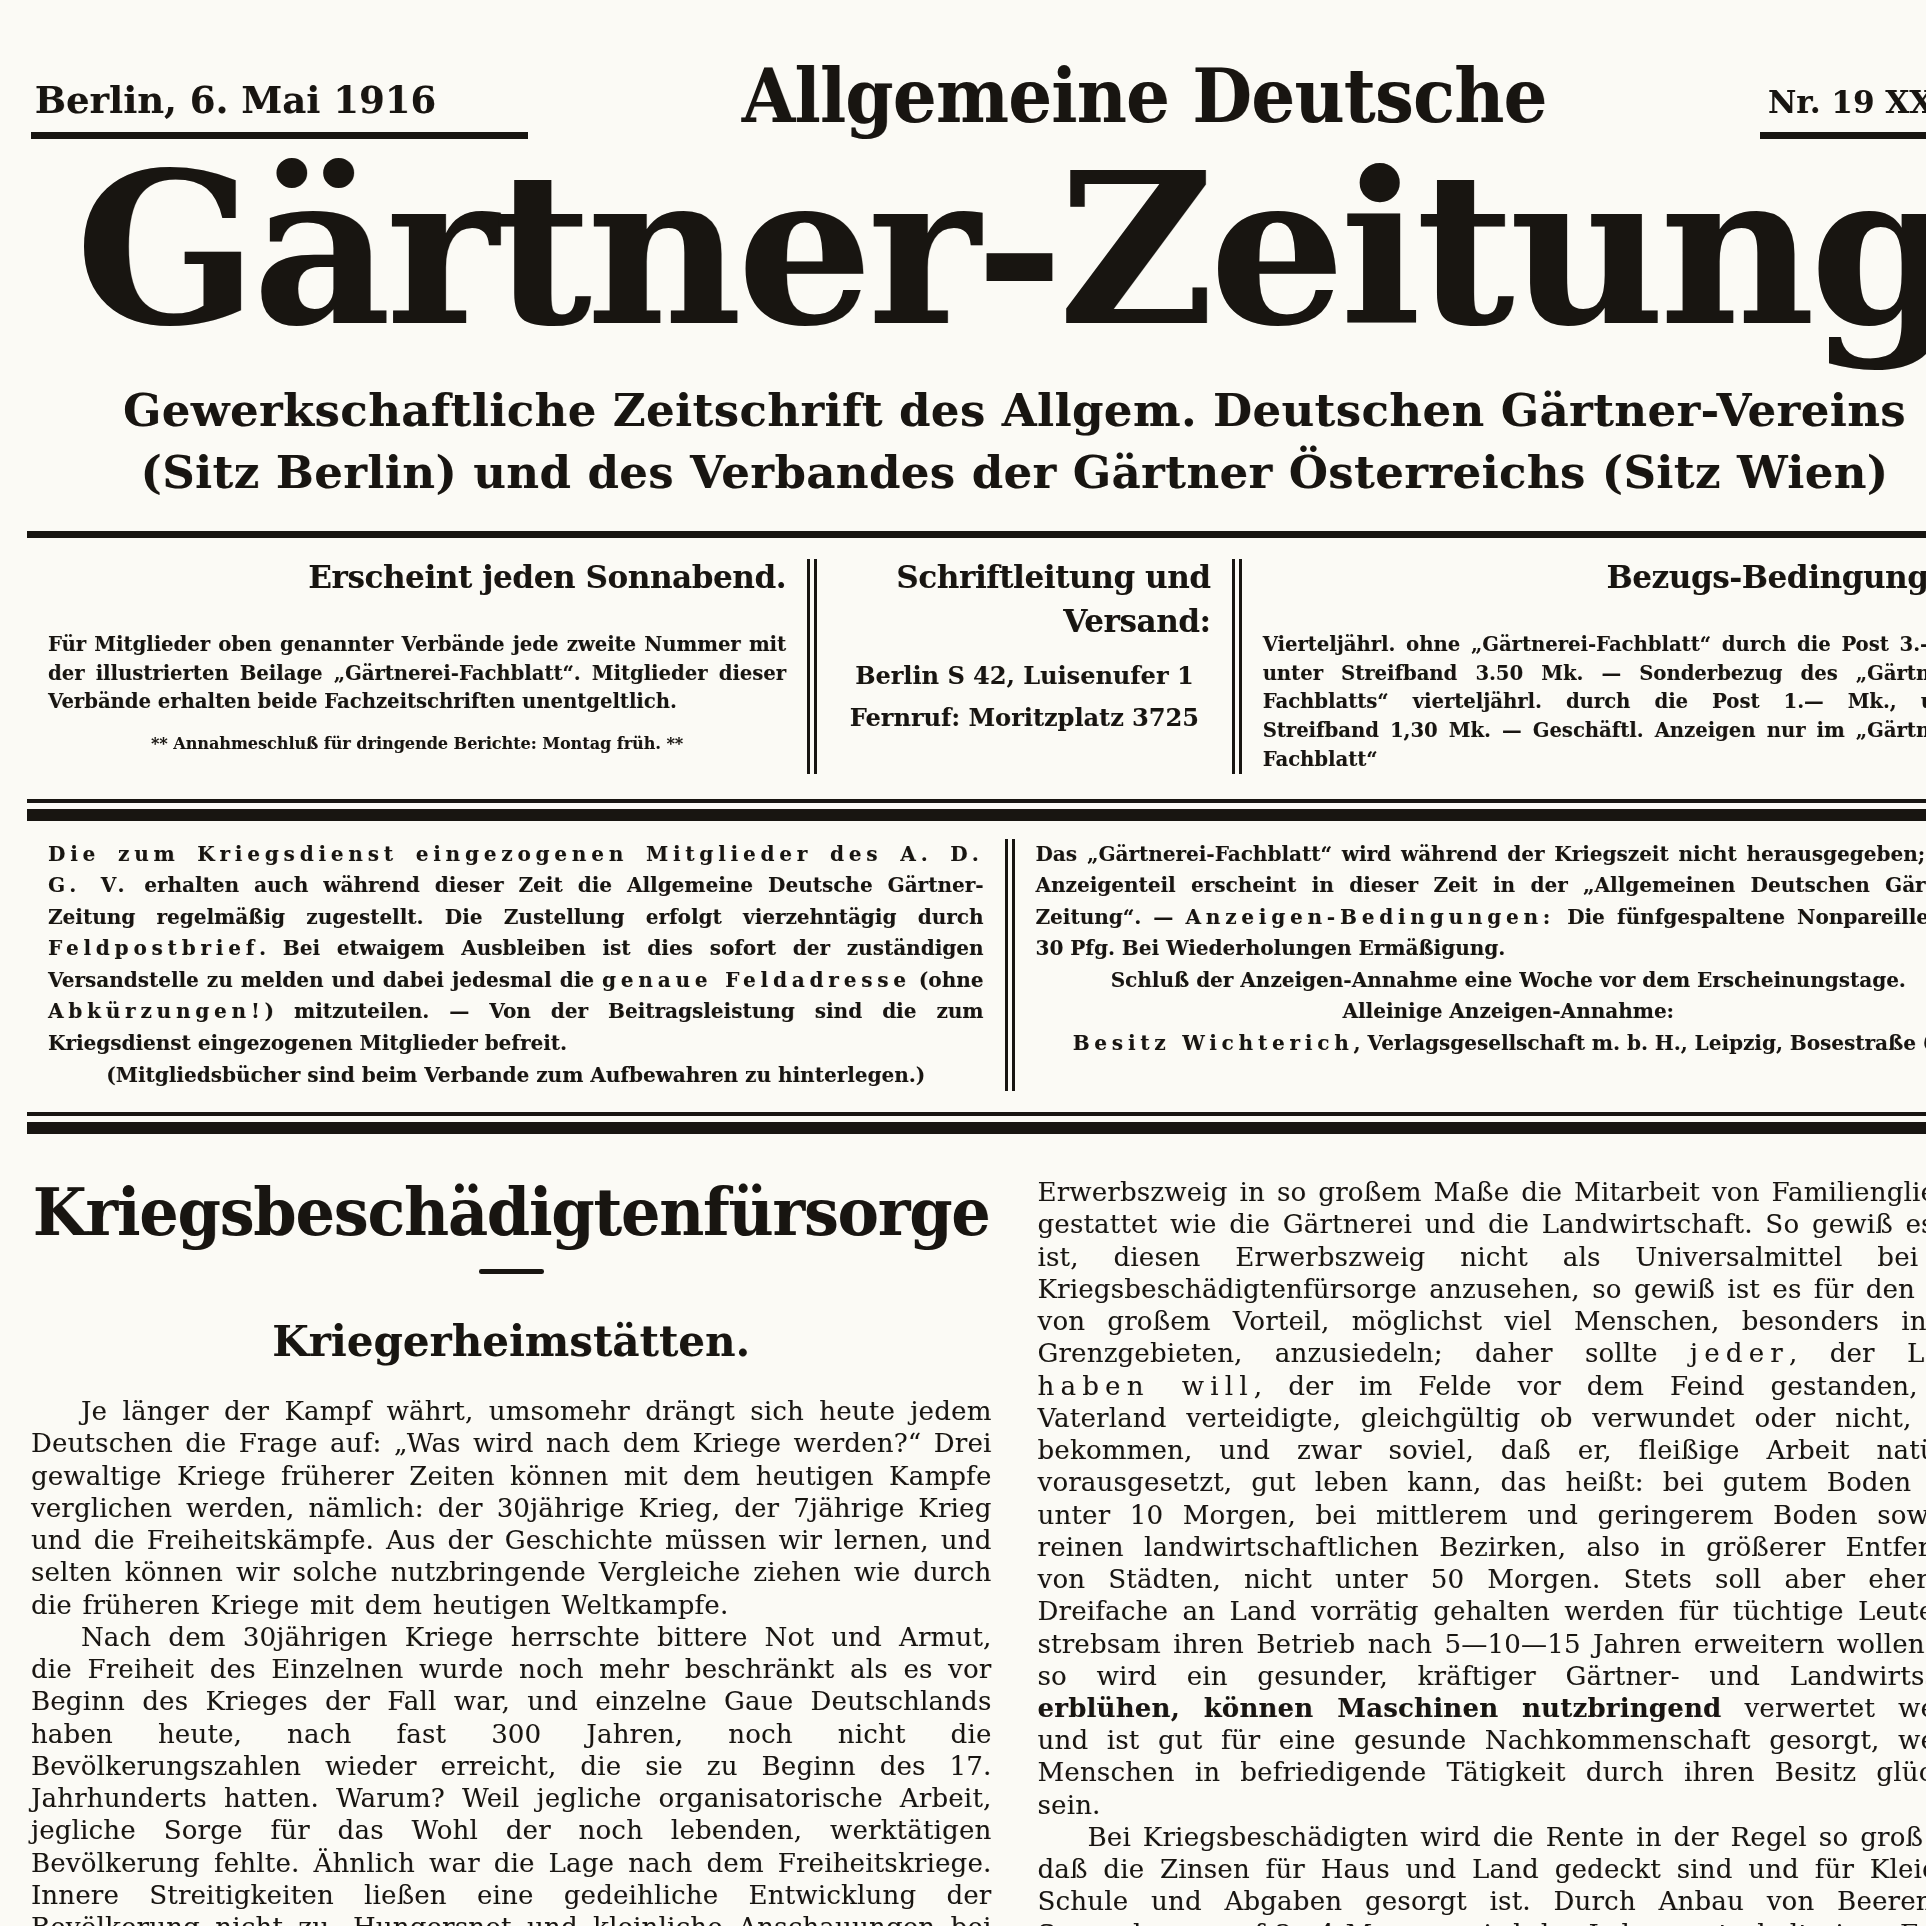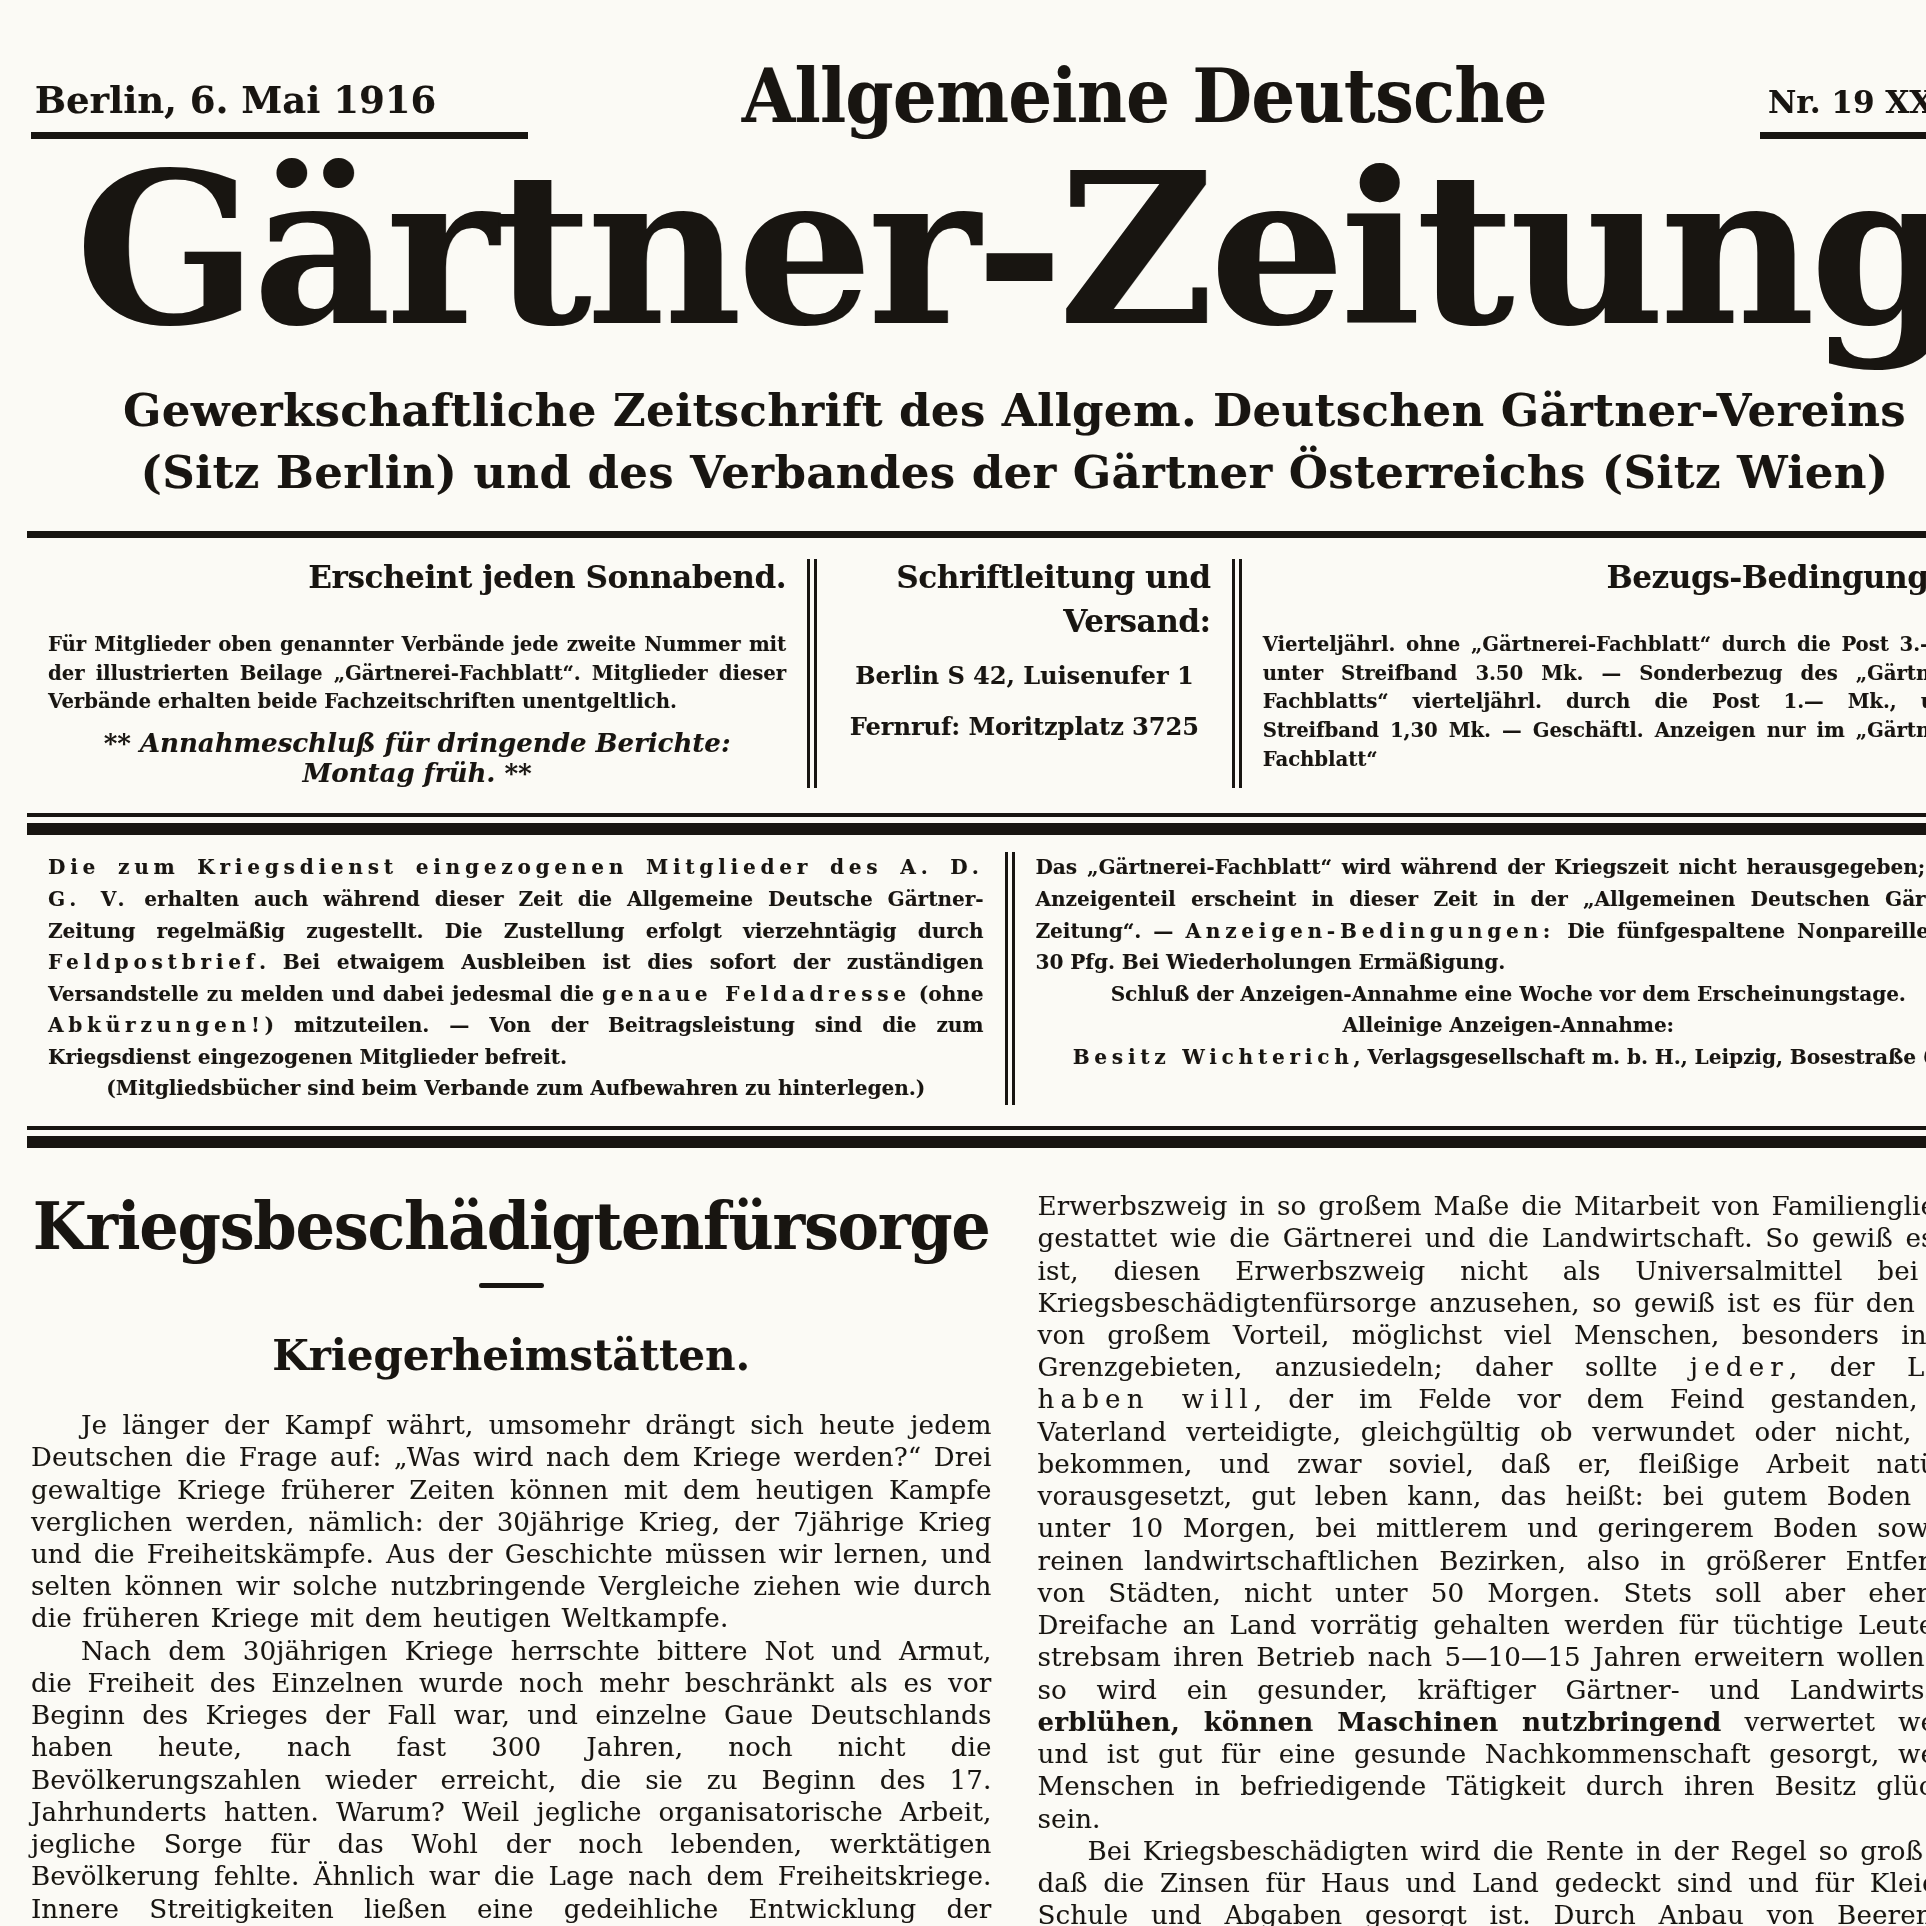--- a/index.html
+++ b/index.html
@@ -103,31 +103,30 @@
   }
   .ib-heading .second{display:block;margin-top:8px;}
   .ib-body{
     font-size:19.6px;
     font-weight:bold;
     line-height:1.46;
     text-align:justify;
     margin-top:36px;
   }
   .ib-deadline{
-    font-size:26px;
-    font-weight:bold;
-    text-align:center;
-    margin-top:11px;
-    font-style:italic;
+    font-size:16px;
+    font-weight:bold;
+    text-align:center;
+    margin-top:17px;
   }
   .ib-addr{
     font-size:24px;
     font-weight:bold;
     line-height:1.55;
-    margin-top:14px;
+    margin-top:5px;
     white-space:nowrap;
   }
 
   
   .notices{
     display:flex;
     padding:17.3px 0 21px 0;
   }
   .nb{
     font-size:20px;

